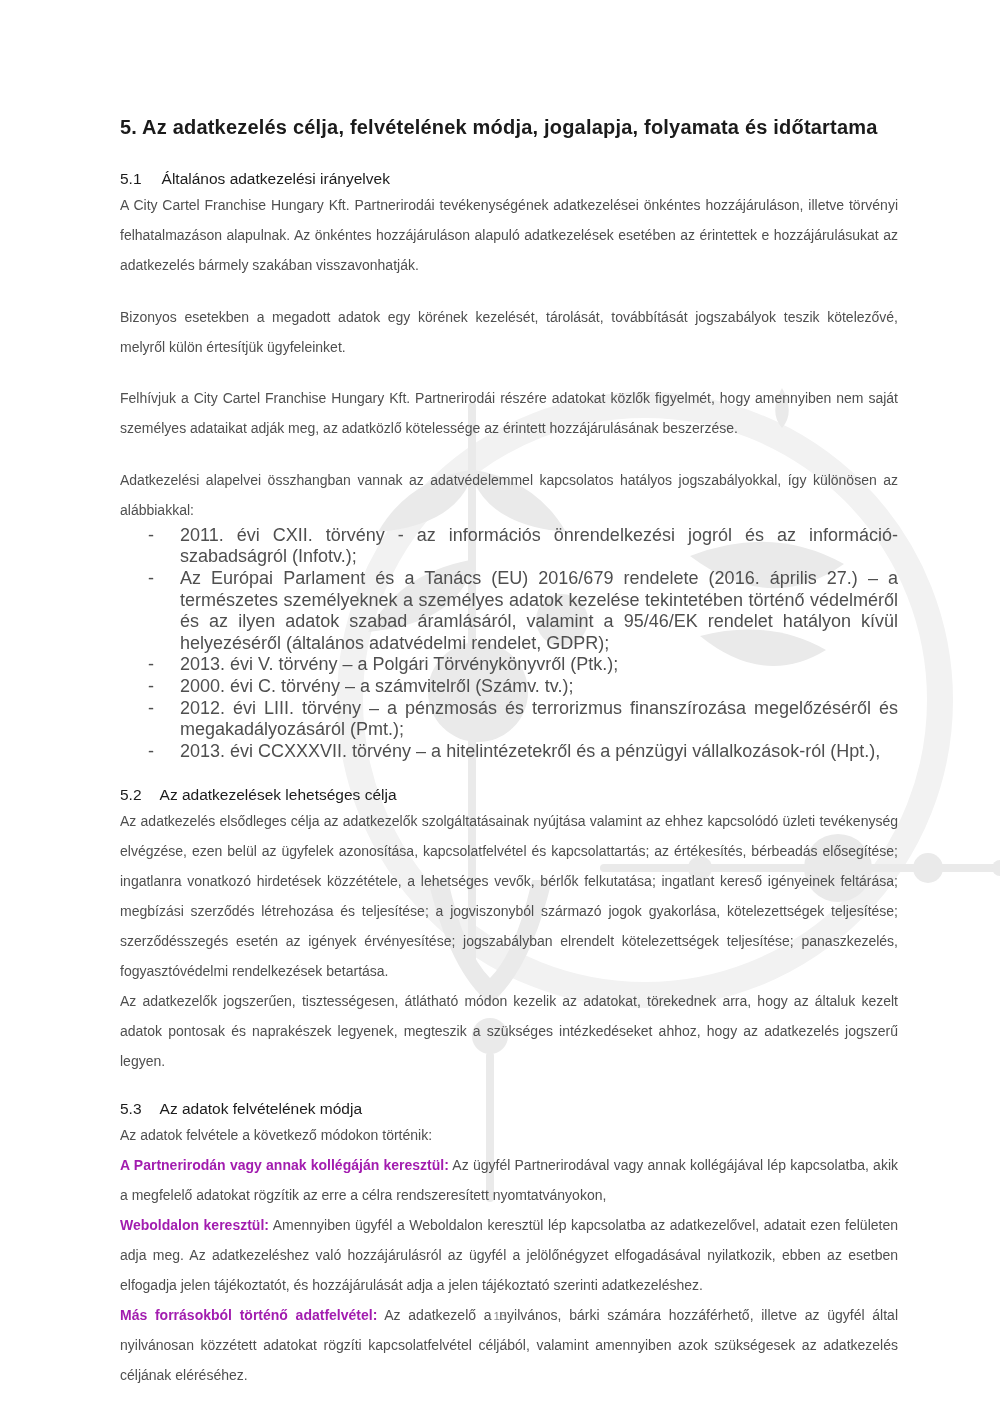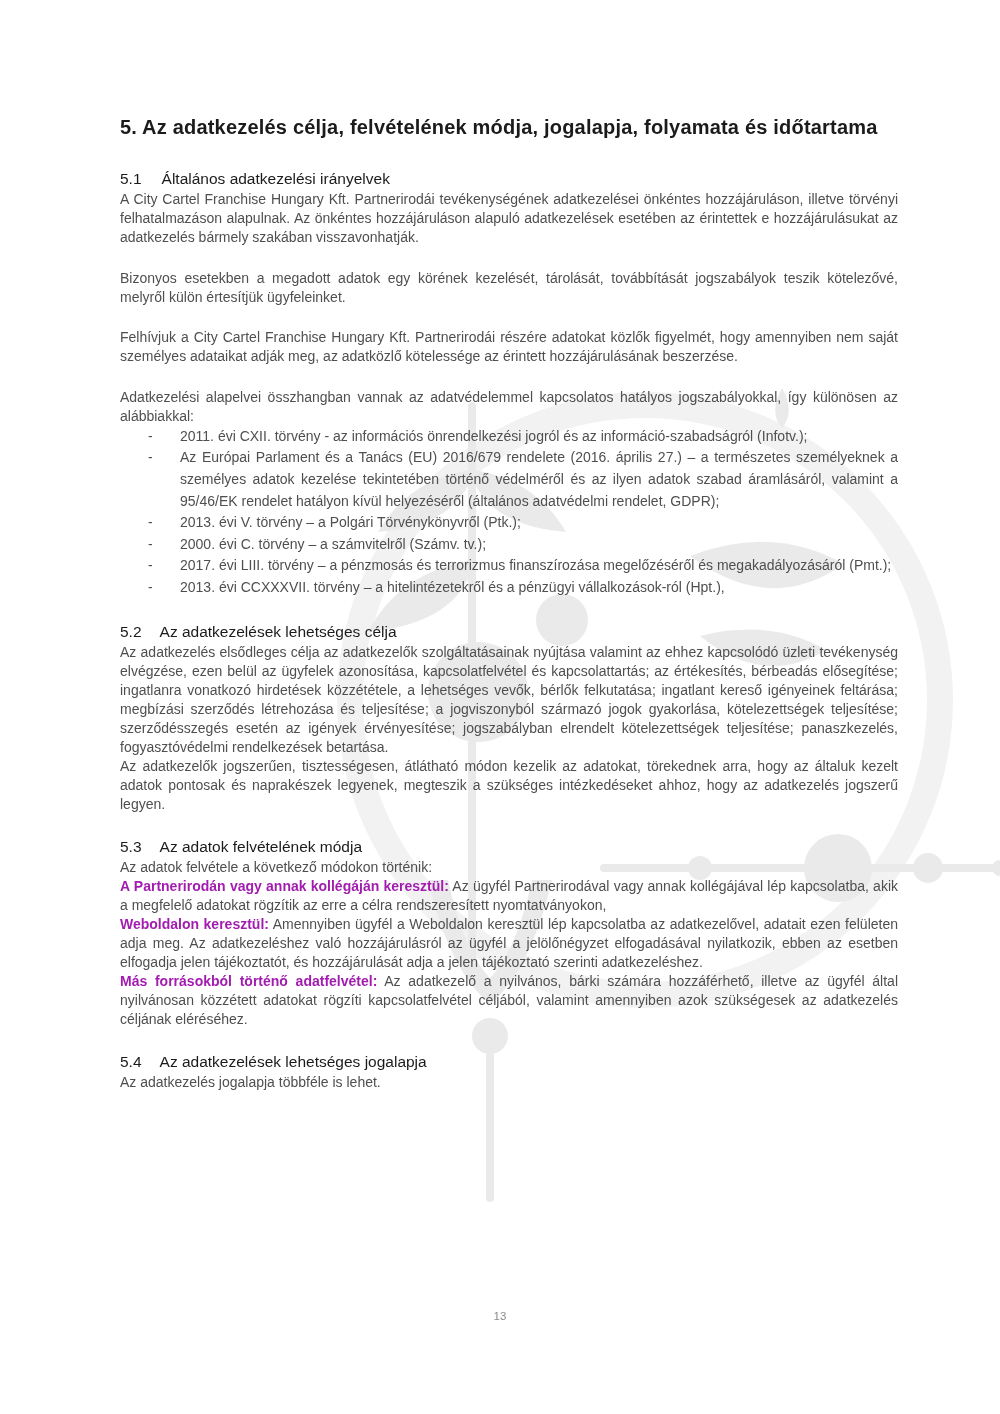--- a/index.html
+++ b/index.html
@@ -18,28 +18,28 @@
     font-weight:bold; color:#1b1b1b; letter-spacing:.2px;
   }
   h2 {
     font-size:15.5px; line-height:22px; margin:22px 0 0;
     font-weight:normal; color:#1b1b1b;
   }
   h2.first { margin-top:0; }
   .sec-num { margin-right:18px; }
   .sec-num.wide { margin-right:20px; }
   p {
-    font-size:14px; line-height:19px; margin:0 0 21.6px;
+    font-size:14px; line-height:30px; margin:0 0 21.6px;
     text-align:justify;
   }
   p.tight { margin-bottom:0; }
   .bullets { margin:0; }
   .bullet {
     position:relative; padding-left:60px;
-    font-size:14px; line-height:21.6px; text-align:justify;
+    font-size:18px; line-height:21.6px; text-align:justify;
   }
   .bullet::before { content:"-"; position:absolute; left:28px; top:0; color:#4f4f4f; }
   strong.lead { color:#a21caf; }
   .footer {
     position:absolute; top:1310px; left:0; width:100%;
     text-align:center; font-size:11.5px; color:#8b8b8b; z-index:1;
   }
 </style>
 </head>
 <body>
@@ -77,21 +77,21 @@
     <p class="tight">A City Cartel Franchise Hungary Kft. Partnerirodái tevékenységének adatkezelései önkéntes hozzájáruláson, illetve törvényi felhatalmazáson alapulnak. Az önkéntes hozzájáruláson alapuló adatkezelések esetében az érintettek e hozzájárulásukat az adatkezelés bármely szakában visszavonhatják.</p>
     <p style="margin:0 0 21.6px;"></p>
     <p>Bizonyos esetekben a megadott adatok egy körének kezelését, tárolását, továbbítását jogszabályok teszik kötelezővé, melyről külön értesítjük ügyfeleinket.</p>
     <p>Felhívjuk a City Cartel Franchise Hungary Kft. Partnerirodái részére adatokat közlők figyelmét, hogy amennyiben nem saját személyes adataikat adják meg, az adatközlő kötelessége az érintett hozzájárulásának beszerzése.</p>
     <p class="tight">Adatkezelési alapelvei összhangban vannak az adatvédelemmel kapcsolatos hatályos jogszabályokkal, így különösen az alábbiakkal:</p>
     <div class="bullets">
       <div class="bullet">2011. évi CXII. törvény - az információs önrendelkezési jogról és az információ-szabadságról (Infotv.);</div>
       <div class="bullet">Az Európai Parlament és a Tanács (EU) 2016/679 rendelete (2016. április 27.) – a természetes személyeknek a személyes adatok kezelése tekintetében történő védelméről és az ilyen adatok szabad áramlásáról, valamint a 95/46/EK rendelet hatályon kívül helyezéséről (általános adatvédelmi rendelet, GDPR);</div>
       <div class="bullet">2013. évi V. törvény – a Polgári Törvénykönyvről (Ptk.);</div>
       <div class="bullet">2000. évi C. törvény – a számvitelről (Számv. tv.);</div>
-      <div class="bullet">2017. évi LIII. törvény – a pénzmosás és terrorizmus finanszírozása megelőzéséről és megakadályozásáról (Pmt.);</div>
+      <div class="bullet">2012. évi LIII. törvény – a pénzmosás és terrorizmus finanszírozása megelőzéséről és megakadályozásáról (Pmt.);</div>
       <div class="bullet">2013. évi CCXXXVII. törvény – a hitelintézetekről és a pénzügyi vállalkozások-ról (Hpt.),</div>
     </div>
 
     <h2><span class="sec-num">5.2</span><span>Az adatkezelések lehetséges célja</span></h2>
     <p class="tight">Az adatkezelés elsődleges célja az adatkezelők szolgáltatásainak nyújtása valamint az ehhez kapcsolódó üzleti tevékenység elvégzése, ezen belül az ügyfelek azonosítása, kapcsolatfelvétel és kapcsolattartás; az értékesítés, bérbeadás elősegítése; ingatlanra vonatkozó hirdetések közzététele, a lehetséges vevők, bérlők felkutatása; ingatlant kereső igényeinek feltárása; megbízási szerződés létrehozása és teljesítése; a jogviszonyból származó jogok gyakorlása, kötelezettségek teljesítése; szerződésszegés esetén az igények érvényesítése; jogszabályban elrendelt kötelezettségek teljesítése; panaszkezelés, fogyasztóvédelmi rendelkezések betartása.</p>
     <p class="tight">Az adatkezelők jogszerűen, tisztességesen, átlátható módon kezelik az adatokat, törekednek arra, hogy az általuk kezelt adatok pontosak és naprakészek legyenek, megteszik a szükséges intézkedéseket ahhoz, hogy az adatkezelés jogszerű legyen.</p>
 
     <h2><span class="sec-num">5.3</span><span>Az adatok felvételének módja</span></h2>
     <p class="tight">Az adatok felvétele a következő módokon történik:</p>
     <p class="tight"><strong class="lead">A Partnerirodán vagy annak kollégáján keresztül:</strong> <span>Az ügyfél Partnerirodával vagy annak kollégájával lép kapcsolatba, akik a megfelelő adatokat rögzítik az erre a célra rendszeresített nyomtatványokon,</span></p>

